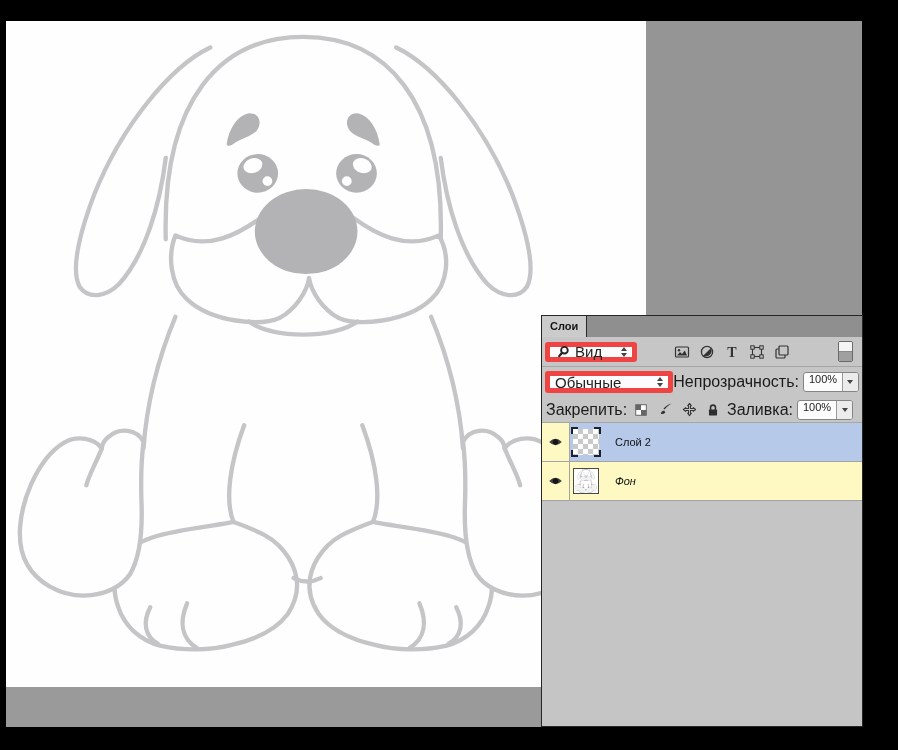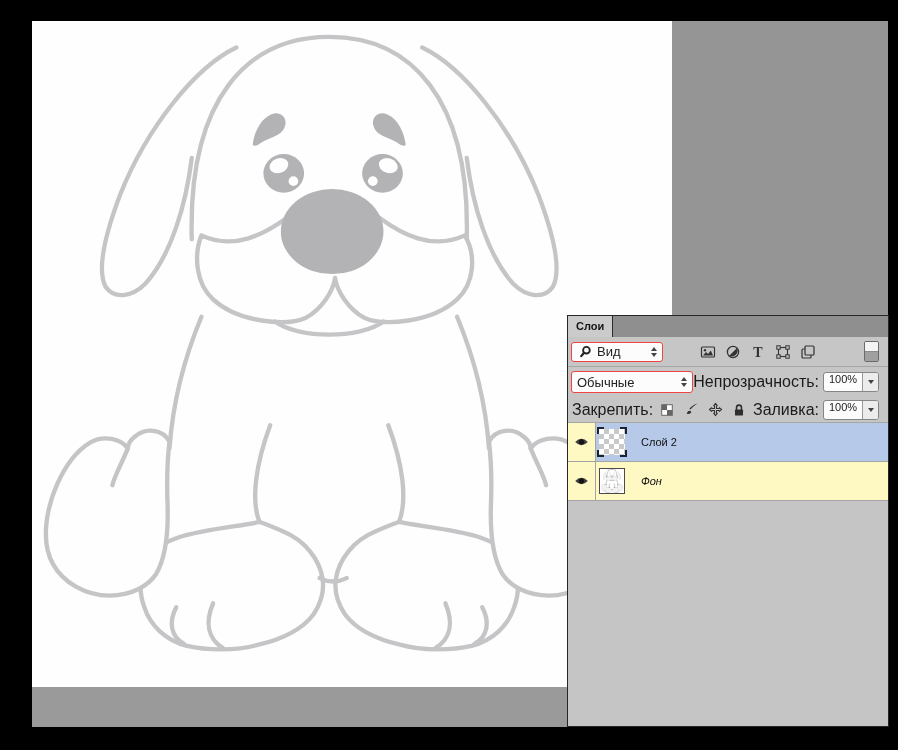--- a/index.html
+++ b/index.html
@@ -1,36 +1,36 @@
 <!DOCTYPE html>
 <html><head>
 <meta charset="utf-8">
 <style>
   html,body{margin:0;padding:0;background:#000;}
   *{box-sizing:border-box;}
   .stage{position:relative;width:898px;height:750px;background:#000;overflow:hidden;
          font-family:"Liberation Sans","DejaVu Sans",sans-serif;color:#1b1b1b;}
-  .workspace{position:absolute;left:32px;top:21px;width:856px;height:706px;background:#959595;}
+  .workspace{position:absolute;left:6px;top:21px;width:856px;height:706px;background:#959595;}
   .canvas{position:absolute;left:0;top:0;width:640px;height:666px;background:#fefefe;}
   .bottom-strip{position:absolute;left:0;top:666px;width:856px;height:40px;background:#9a9a9a;}
 
   
   .panel{position:absolute;left:535px;top:294px;width:322px;height:412px;
          background:#c6c6c6;border:1px solid #262626;display:flex;flex-direction:column;}
   .tabbar{height:21px;background:#8f8f8f;display:flex;flex:none;}
   .tab{height:21px;padding:0 8px;background:#cbcbcb;border-right:1px solid #2a2a2a;
        font-size:11px;font-weight:700;line-height:21px;color:#141414;}
   .row-ctl{display:flex;align-items:center;padding:0 9px 0 3px;flex:none;background:#c6c6c6;}
   .filter-row{height:29px;}
   .blend-row{height:30px;}
   .lock-row{height:25px;padding-left:4px;}
   .sep{height:1px;background:#a6a6a6;flex:none;}
 
-  .combo{display:flex;align-items:center;background:#fcfcfc;border:1px solid #ef4444;
-         border-radius:3px;height:20px;padding:0 5px;font-size:13px;color:#222;}
+  .combo{display:flex;align-items:center;background:#fcfcfc;border:5px solid #ef4444;
+         border-radius:3px;height:20px;padding:0 5px;font-size:15px;color:#222;}
   .combo .spin{margin-left:auto;}
   .vid-combo{width:92px;}
   .blend-combo{width:158px;height:22px;gap:36px;}
   .spin{display:flex;flex-direction:column;align-items:center;gap:2px;}
   .tri-up{width:0;height:0;border-left:3.5px solid transparent;border-right:3.5px solid transparent;
           border-bottom:4.5px solid #444;}
   .tri-down{width:0;height:0;border-left:3.5px solid transparent;border-right:3.5px solid transparent;
             border-top:4.5px solid #444;}
   .filter-icons{display:flex;align-items:center;gap:9px;margin-left:37px;}
   .ficon{width:16px;height:16px;display:flex;align-items:center;justify-content:center;}

